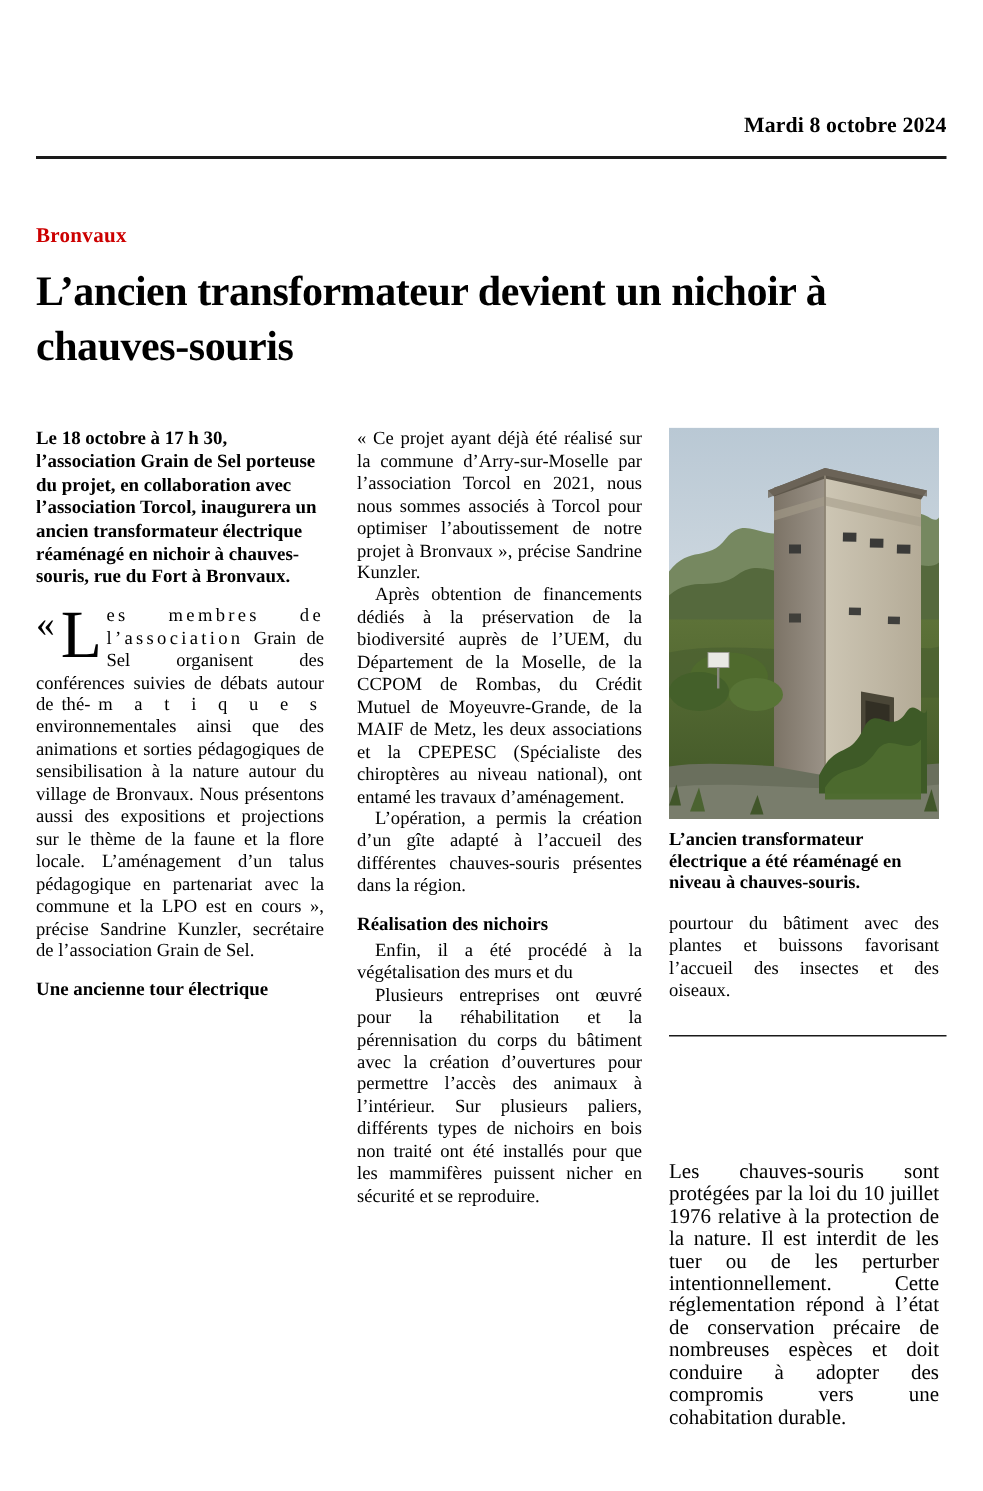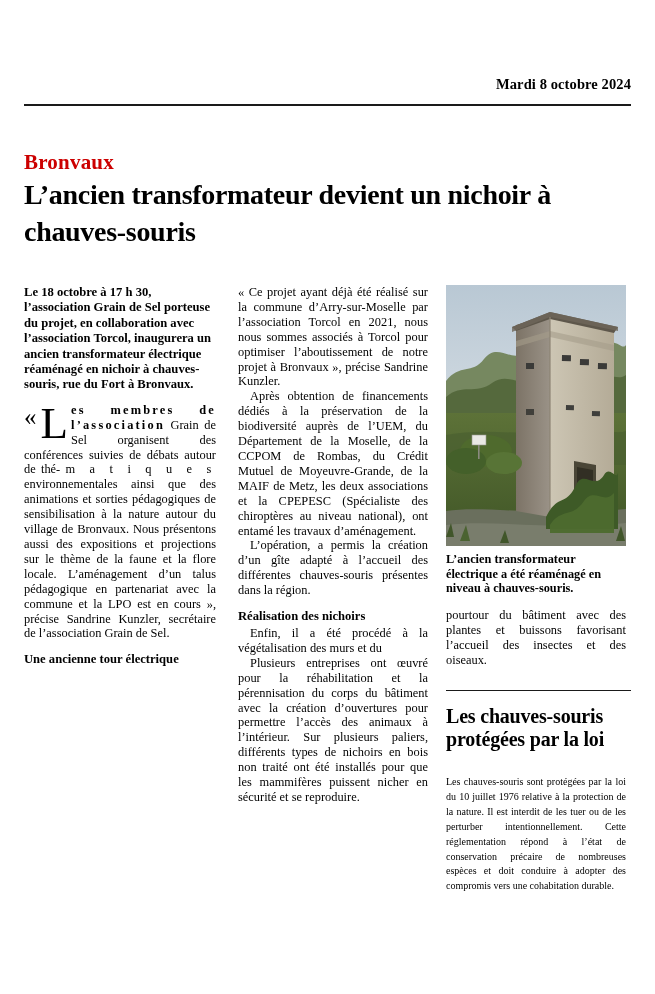--- a/index.html
+++ b/index.html
@@ -40,21 +40,21 @@
     background: #1a1a1a;
   }
   
   .kicker {
     position: absolute;
     left: 24px;
     top: 150px;
     color: #cc0000;
     font-family: "Liberation Serif", serif;
     font-weight: bold;
-    font-size: 21px;
+    font-size: 14px;
     letter-spacing: 0.2px;
   }
   .headline {
     position: absolute;
     left: 24px;
     top: 176px;
     width: 600px;
     font-family: "Liberation Serif", serif;
     font-weight: bold;
     font-size: 28px;
@@ -106,21 +106,21 @@
     font-weight: normal;
   }
   .dropcap {
     float: left;
     font-family: "Liberation Serif", serif;
     font-size: 45px;
     line-height: 38px;
     padding: 0 3px 0 0;
     margin-top: 1px;
   }
-  .spaced { letter-spacing: 2.2px; font-weight: bold; }
+  .spaced { letter-spacing: 2.2px; }
   .spaced2 { letter-spacing: 4.6px; margin-top: 37px; }
 
   
   .photo {
     position: absolute;
     left: 446px;
     top: 285px;
     width: 180px;
     height: 261px;
     overflow: hidden;
@@ -161,21 +161,21 @@
     font-weight: bold;
     font-size: 20px;
     line-height: 23px;
     letter-spacing: -0.2px;
   }
   .col3-last {
     position: absolute;
     left: 446px;
     top: 775px;
     width: 180px;
-    font-size: 10px;
+    font-size: 14px;
     line-height: 14.9px;
     text-align: justify;
   }
 </style>
 </head>
 <body>
 
 <div class="page">
 
   <div class="date-line">Mardi 8 octobre 2024</div>
@@ -287,19 +287,18 @@
   </div>
 
   <div class="caption">L’ancien transformateur électrique a été réaménagé en niveau à chauves-souris.</div>
 
   <div class="col3-after">
     <p class="noindent">pourtour du bâtiment avec des plantes et buissons favorisant l’accueil des insectes et des oiseaux.</p>
   </div>
 
   <div class="rule-mid"></div>
 
-  <div class="sub-headline">Les chauves-souris protégées par la loi</div>
 
   <div class="col3-last">
     <p class="noindent">Les chauves-souris sont protégées par la loi du 10 juillet 1976 relative à la protection de la nature. Il est interdit de les tuer ou de les perturber intentionnellement. Cette réglementation répond à l’état de conservation précaire de nombreuses espèces et doit conduire à adopter des compromis vers une cohabitation durable.</p>
   </div>
 
 </div>
 
 </body></html>

